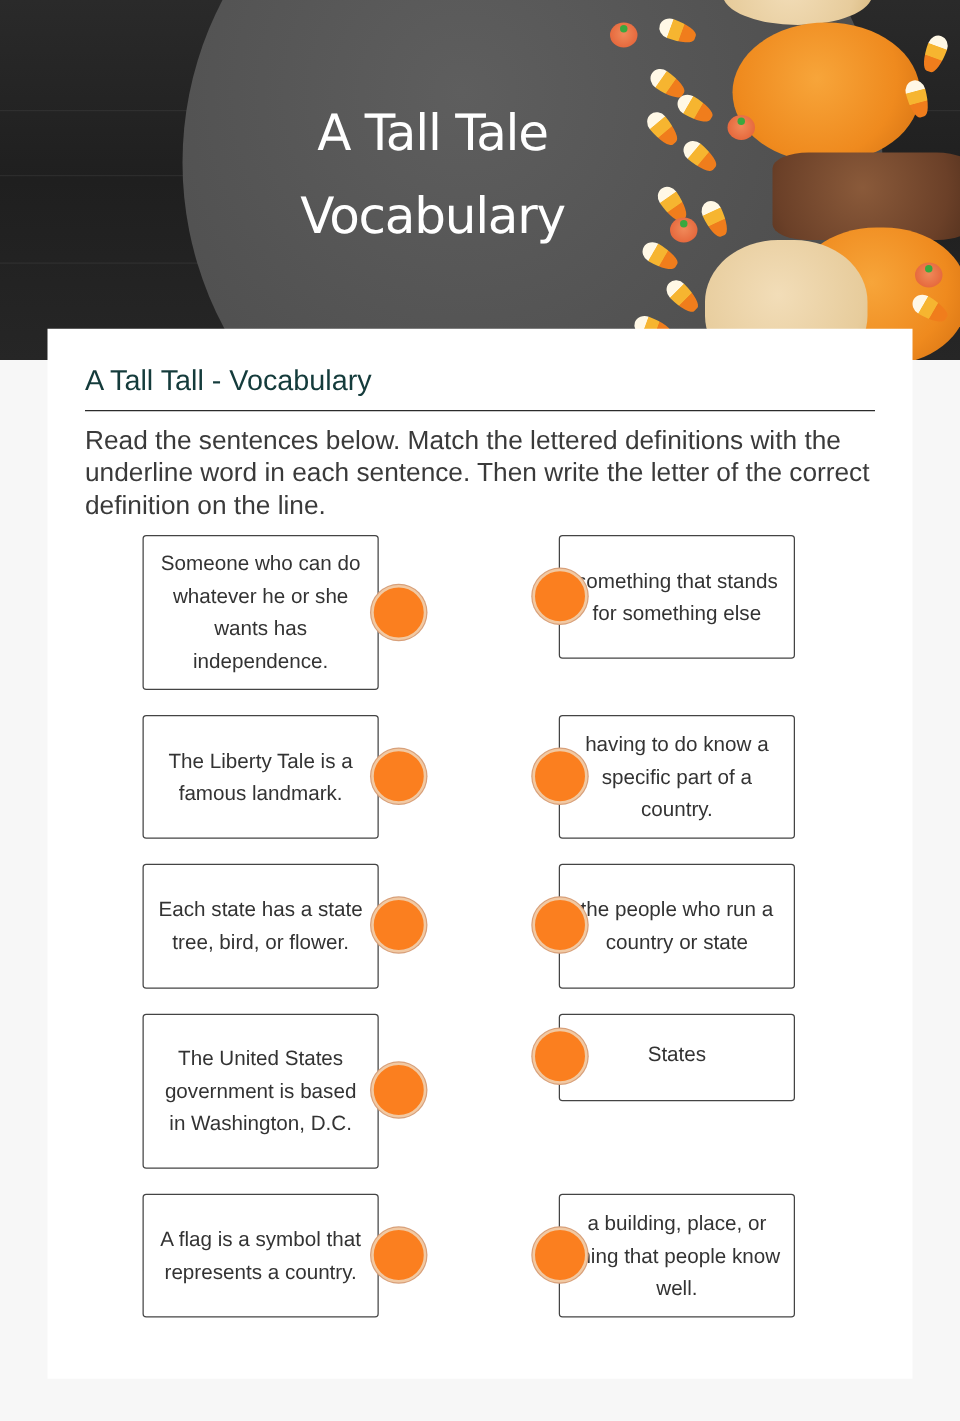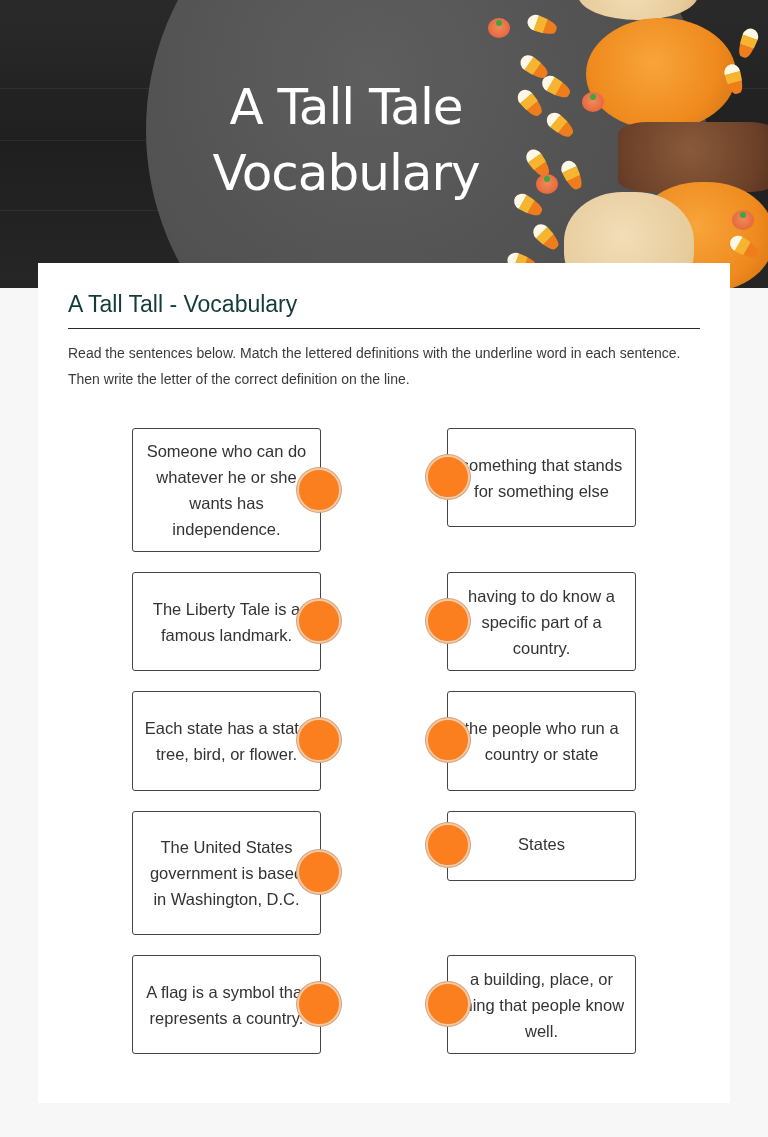--- a/index.html
+++ b/index.html
@@ -26,44 +26,44 @@
     position: absolute; width: 16px; height: 30px;
     background: linear-gradient(180deg, #fff8e6 0%, #fff8e6 28%, #f6b530 30%, #f6b530 60%, #f07d1c 62%, #f07d1c 100%);
     border-radius: 50% 50% 40% 40% / 30% 30% 70% 70%;
   }
   .pumpkin { position: absolute; width: 22px; height: 20px; border-radius: 50%; background: radial-gradient(circle at 50% 45%, #f08a5a 0%, #e5653a 80%); }
   .pumpkin::after { content: ""; position: absolute; left: 8px; top: 2px; width: 6px; height: 6px; border-radius: 50%; background: #3aa83f; }
 
   .hero-title {
     position: absolute; left: 0; top: 74px; width: 692px; text-align: center;
     color: #ffffff; font-family: "DejaVu Sans", sans-serif; font-weight: 400;
-    font-size: 50px; line-height: 66px; letter-spacing: -1px;
+    font-size: 40px; line-height: 66px; letter-spacing: -1px;
   }
 
   .card {
     position: absolute; left: 38px; top: 263px; width: 692px; height: 840px;
     background: #ffffff;
   }
   .card-title {
     position: absolute; left: 30px; top: 28px;
     font-size: 23px; color: #143b3b; font-family: "Liberation Sans", sans-serif;
   }
   .card-divider { position: absolute; left: 30px; top: 65px; width: 632px; height: 1px; background: #2b2b2b; }
   .instructions {
     position: absolute; left: 30px; top: 77px; width: 636px;
-    font-size: 14px; line-height: 26px; color: #3a3a3a; font-family: "Liberation Sans", sans-serif;
+    font-size: 21px; line-height: 26px; color: #3a3a3a; font-family: "Liberation Sans", sans-serif;
   }
 
   .box {
     position: absolute; background: #fff; border: 1px solid #444; border-radius: 3px;
     display: flex; align-items: center; justify-content: center; text-align: center;
     font-family: "Liberation Sans", sans-serif; font-size: 16.5px; line-height: 26px; color: #333;
     padding: 0 10px;
   }
-  .box.left { left: 94px; width: 189px; }
+  .box.left { left: 76px; width: 189px; }
   .box.right { left: 409px; width: 189px; }
 
   .dot {
     position: absolute; width: 44px; height: 44px; border-radius: 50%;
     background: #fb7f1f; border: 2px solid #f1c9a3; box-shadow: 0 0 0 1px #d8a07a;
   }
 </style>
 </head>
 <body>
 

